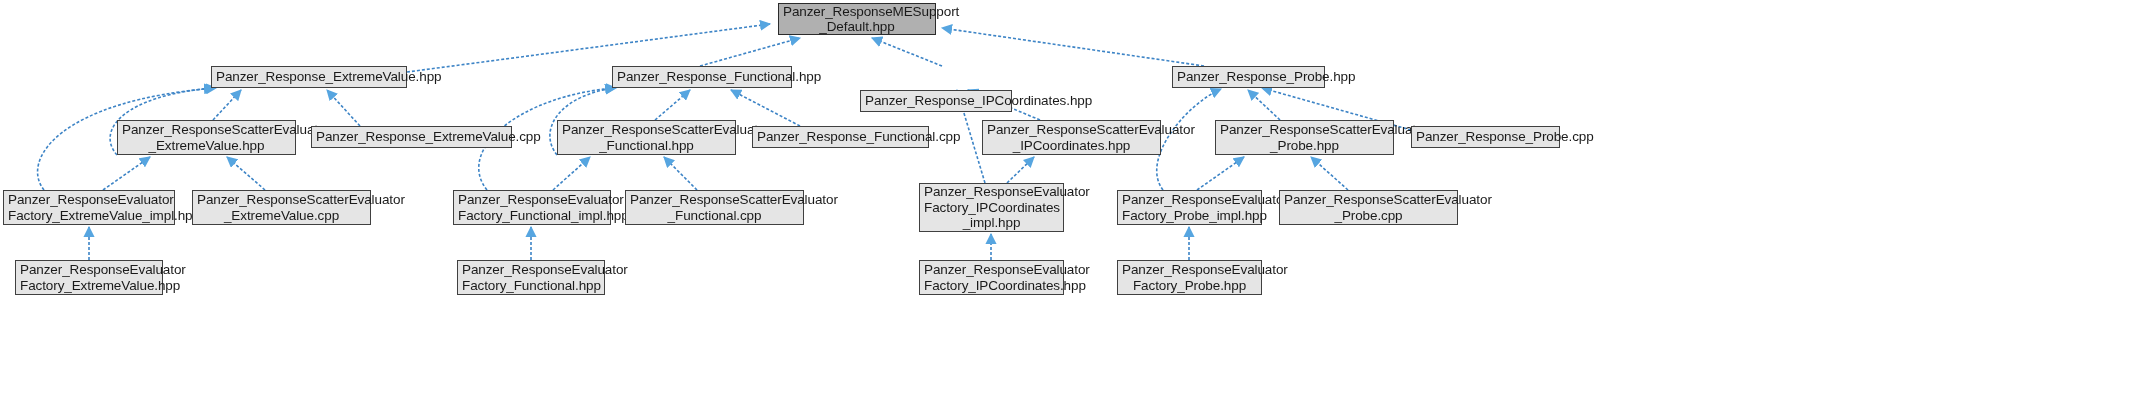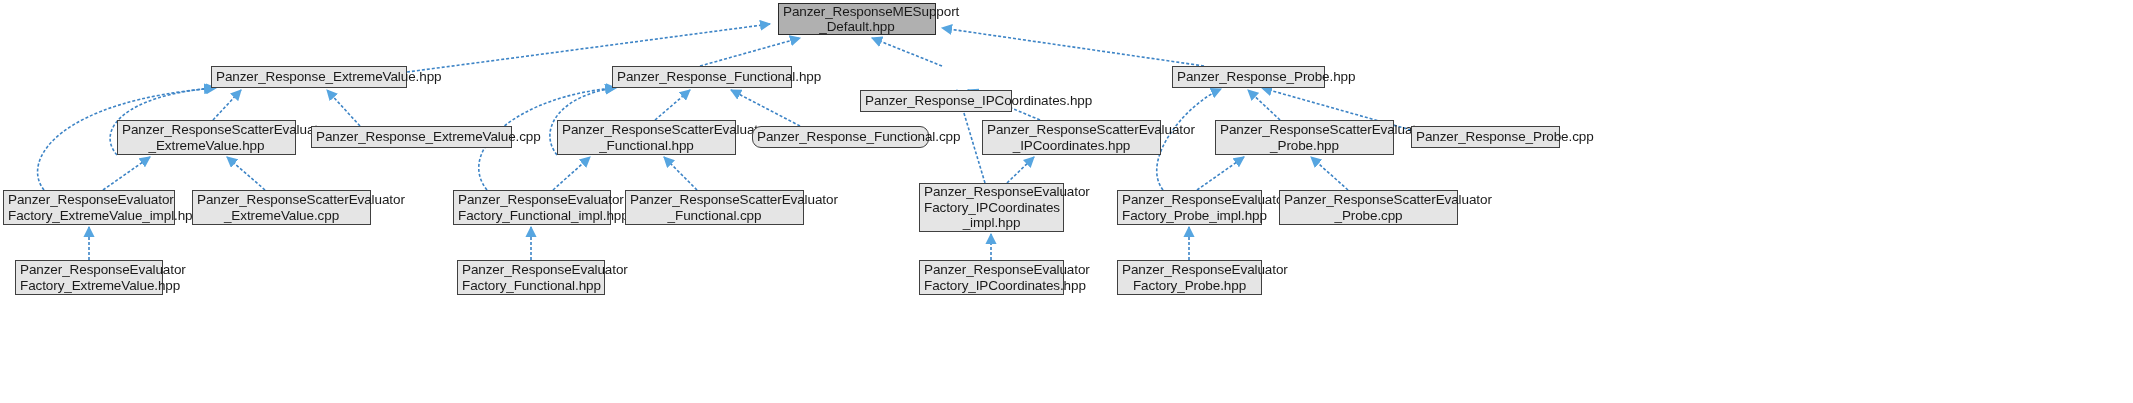--- a/index.html
+++ b/index.html
@@ -74,21 +74,21 @@
 _Default.hpp</span></div>
       <div class="node" style="left: 211px; top: 66px; width: 196px; height: 22px;"><span class="lbl">Panzer_Response_ExtremeValue.hpp</span></div>
       <div class="node" style="left: 612px; top: 66px; width: 180px; height: 22px;"><span class="lbl">Panzer_Response_Functional.hpp</span></div>
       <div class="node" style="left: 860px; top: 66px; width: 152px; height: 22px; margin-top: 24px;"><span class="lbl">Panzer_Response_IPCoordinates.hpp</span></div>
       <div class="node" style="left: 1172px; top: 66px; width: 153px; height: 22px;"><span class="lbl">Panzer_Response_Probe.hpp</span></div>
       <div class="node" style="left: 117px; top: 120px; width: 179px; height: 35px;"><span class="lbl">Panzer_ResponseScatterEvaluator
 _ExtremeValue.hpp</span></div>
       <div class="node" style="left: 311px; top: 126px; width: 201px; height: 22px;"><span class="lbl">Panzer_Response_ExtremeValue.cpp</span></div>
       <div class="node" style="left: 557px; top: 120px; width: 179px; height: 35px;"><span class="lbl">Panzer_ResponseScatterEvaluator
 _Functional.hpp</span></div>
-      <div class="node" style="left: 752px; top: 126px; width: 177px; height: 22px; border-radius: 9px;"><span class="lbl">Panzer_Response_Functional.cpp</span></div>
+      <div class="node" style="left: 752px; top: 126px; width: 177px; height: 22px;"><span class="lbl">Panzer_Response_Functional.cpp</span></div>
       <div class="node" style="left: 982px; top: 120px; width: 179px; height: 35px;"><span class="lbl">Panzer_ResponseScatterEvaluator
 _IPCoordinates.hpp</span></div>
       <div class="node" style="left: 1215px; top: 120px; width: 179px; height: 35px;"><span class="lbl">Panzer_ResponseScatterEvaluator
 _Probe.hpp</span></div>
       <div class="node" style="left: 1411px; top: 126px; width: 149px; height: 22px;"><span class="lbl">Panzer_Response_Probe.cpp</span></div>
       <div class="node" style="left: 3px; top: 190px; width: 172px; height: 35px;"><span class="lbl">Panzer_ResponseEvaluator
 Factory_ExtremeValue_impl.hpp</span></div>
       <div class="node" style="left: 192px; top: 190px; width: 179px; height: 35px;"><span class="lbl">Panzer_ResponseScatterEvaluator
 _ExtremeValue.cpp</span></div>
       <div class="node" style="left: 453px; top: 190px; width: 158px; height: 35px;"><span class="lbl">Panzer_ResponseEvaluator

